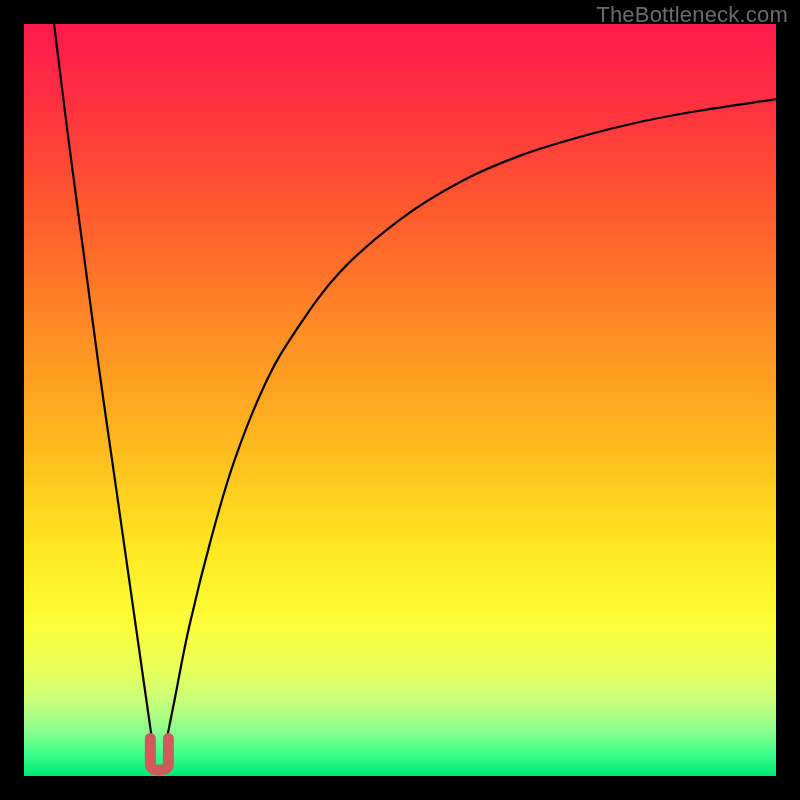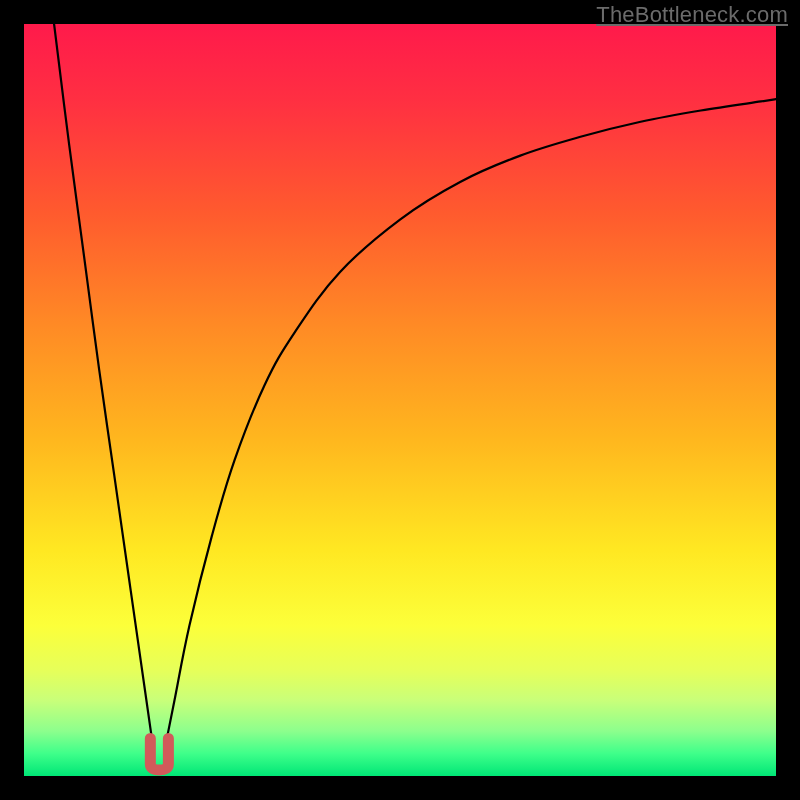--- a/index.html
+++ b/index.html
@@ -27,21 +27,20 @@
     height: 752px;
   }
   .watermark {
     position: absolute;
     top: 2px;
     right: 12px;
     color: #6b6b6b;
     font-size: 22px;
     font-weight: 500;
     letter-spacing: 0.2px;
-    text-decoration: underline;
   }
 </style>
 </head>
 <body>
 
 <div class="frame">
 
   <svg class="plot" viewBox="0 0 752 752" preserveAspectRatio="none">
     <defs>
       <linearGradient id="bg-grad" x1="0" y1="0" x2="0" y2="1">

